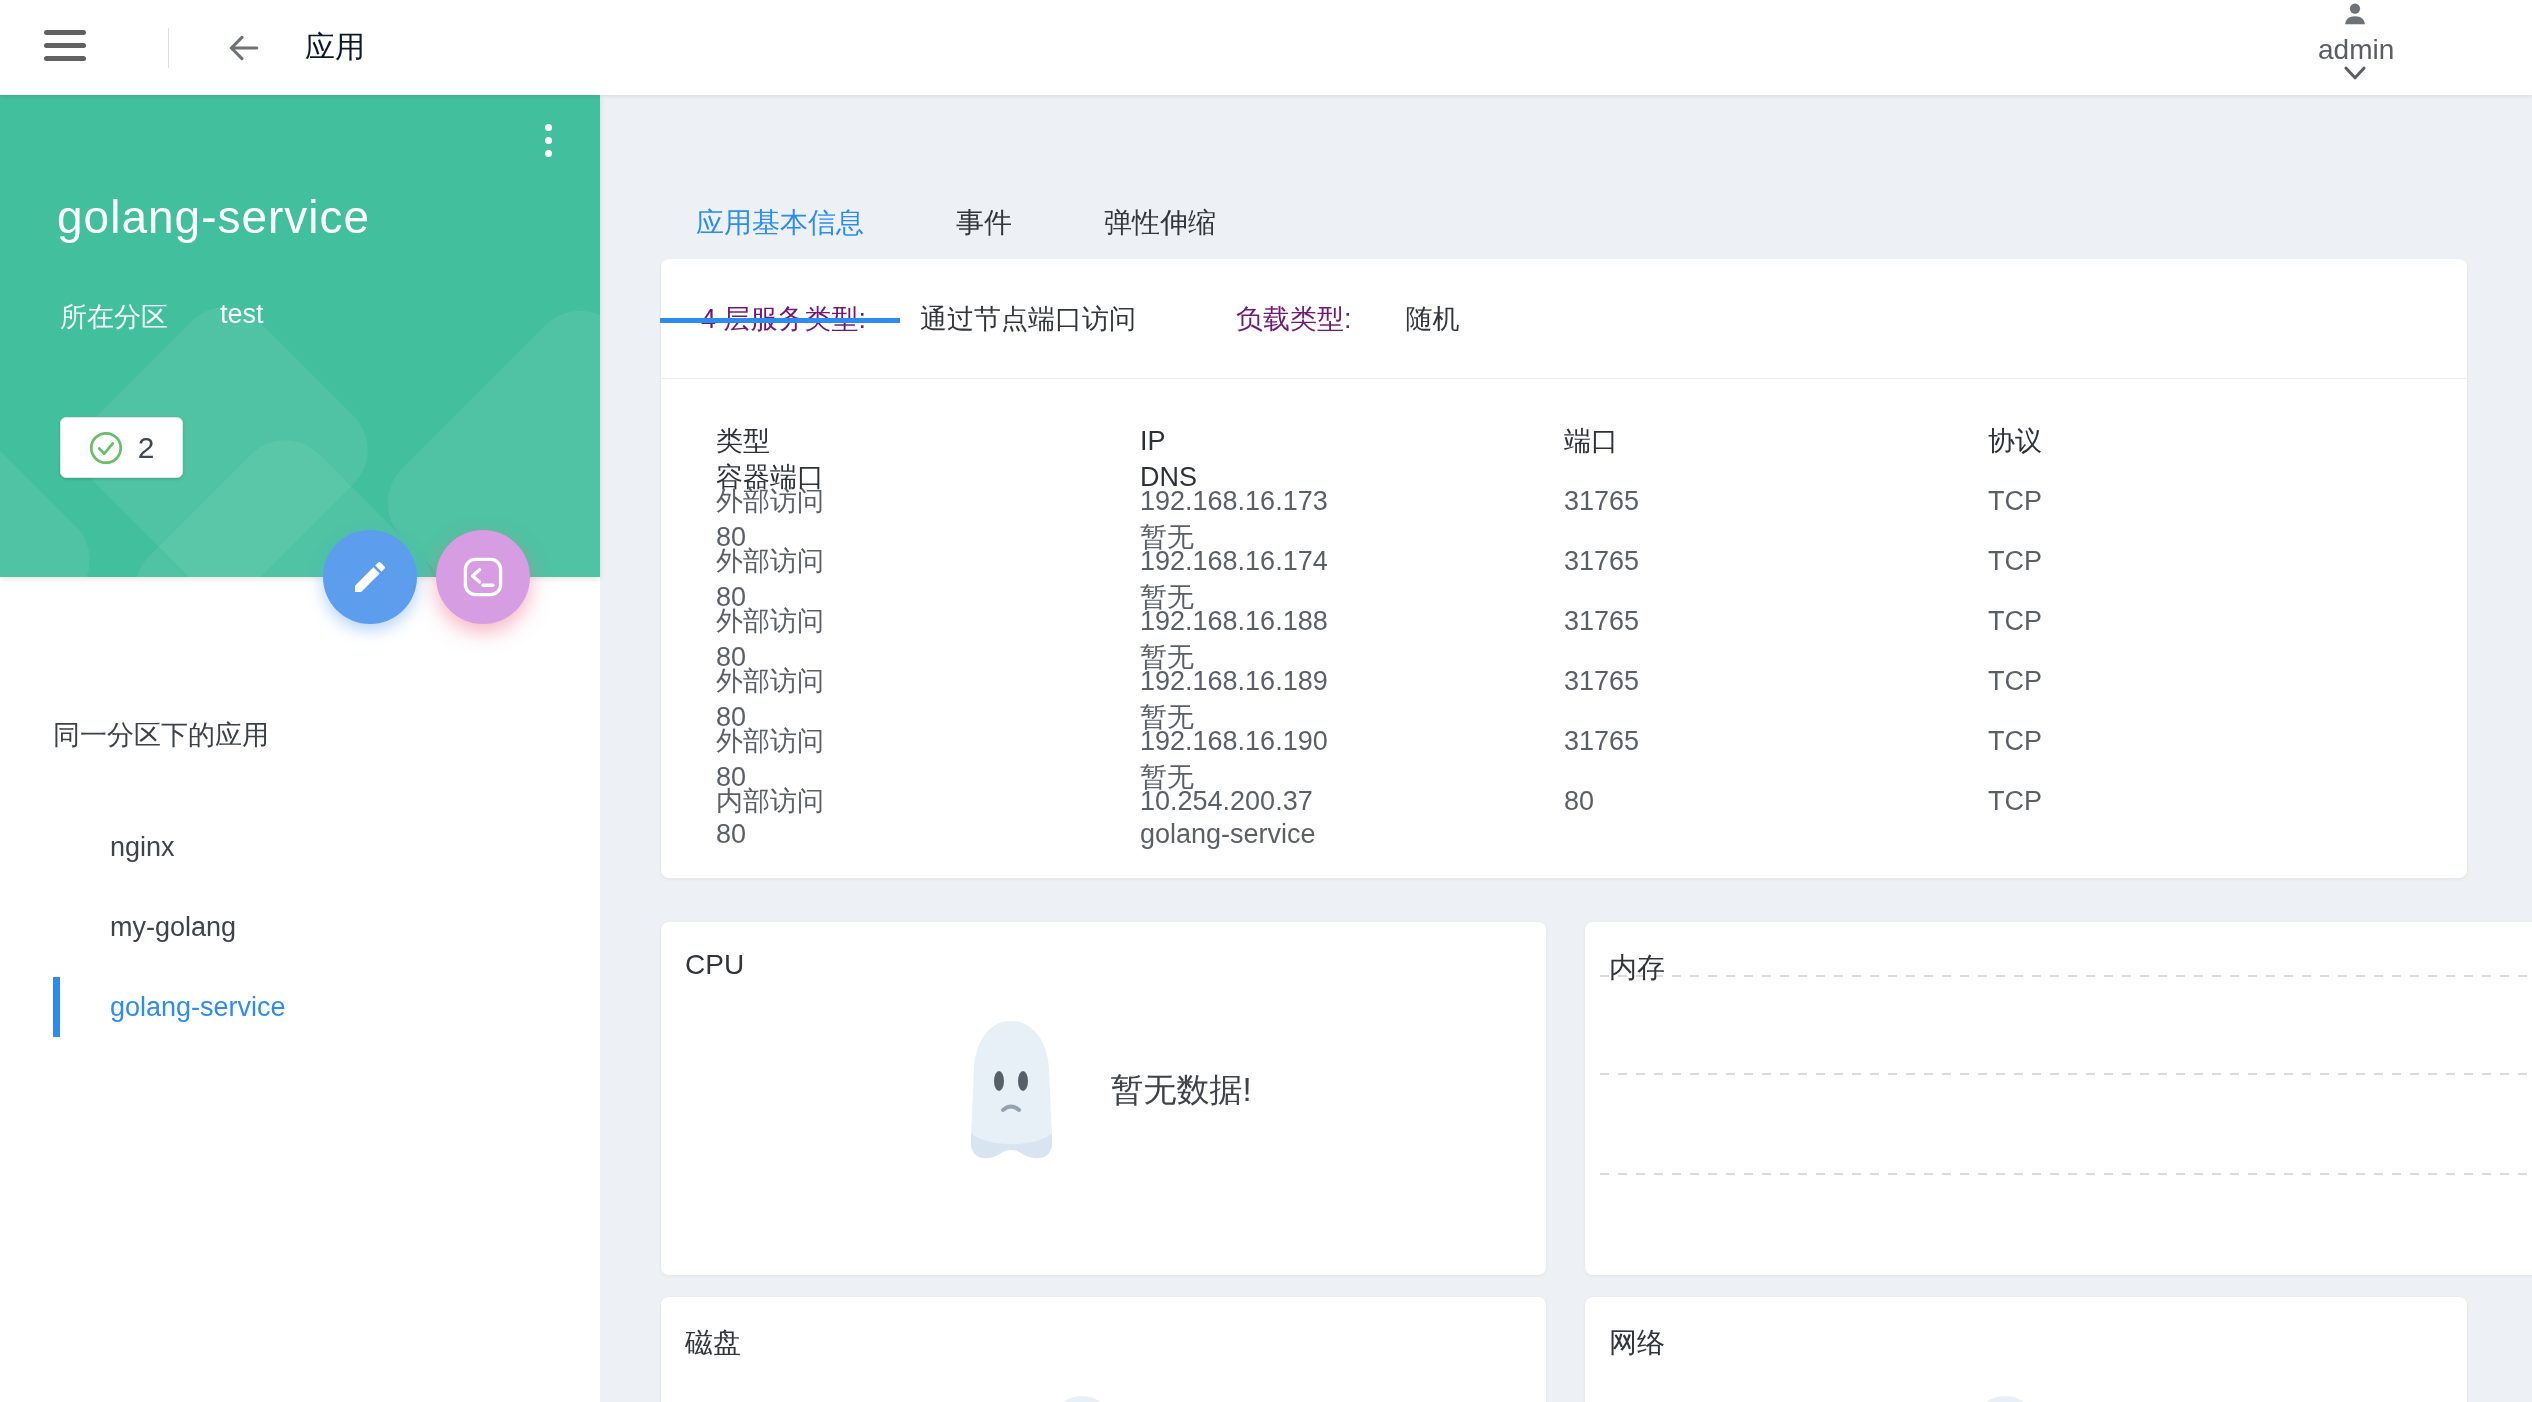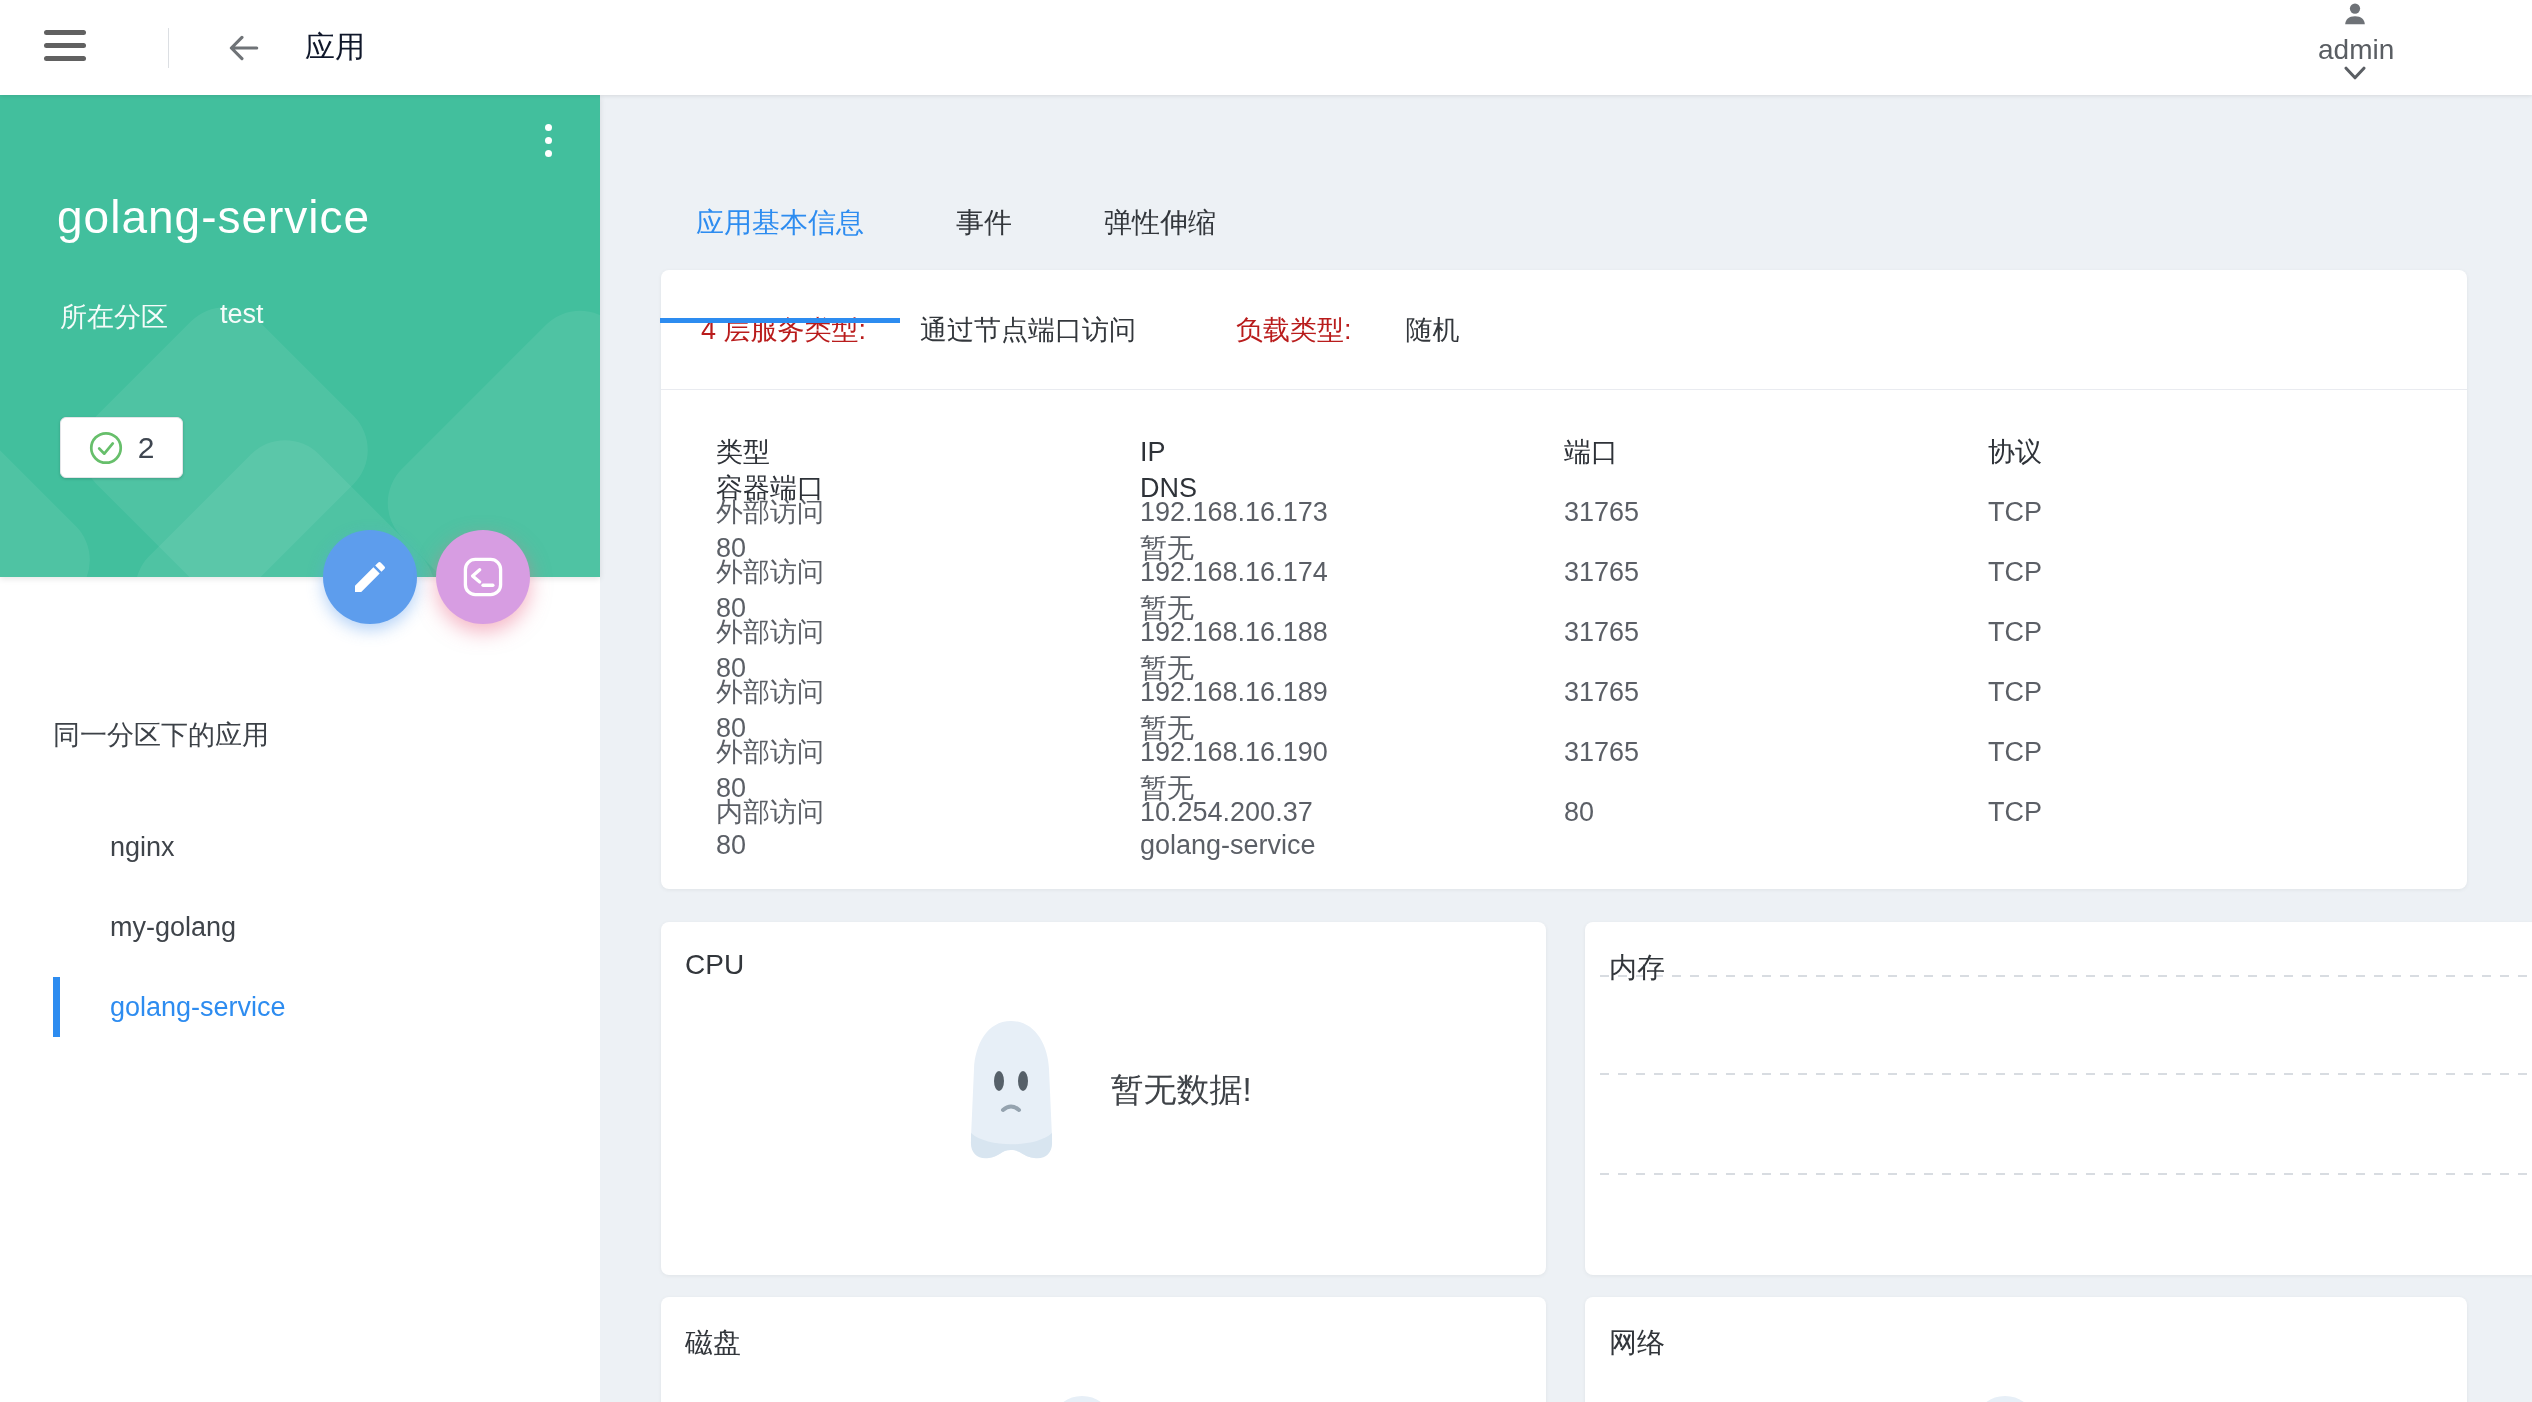--- a/index.html
+++ b/index.html
@@ -72,24 +72,24 @@
 
   .tabbar { position:absolute; left:60px; top:28px; height:200px; }
   .tabbar::after { content:""; position:absolute; left:0; top:199px; width:1807px; height:1px; background:#e0e4e9; }
   .tabs { display:flex; gap:20px; height:200px; }
   .tab { position:relative; height:200px; display:flex; align-items:center; padding:0 36px; font-size:28px; color:#33373c; cursor:pointer; z-index:2; }
   .tab.active { color:#2d8cf0; font-weight:500; }
   .tab.active::after { content:""; position:absolute; left:0; bottom:0; width:100%; height:5px; background:#2d8cf0; }
 
   .card { position:absolute; background:#ffffff; border-radius:8px; box-shadow:0 1px 4px rgba(0,0,0,0.06); overflow:hidden; }
 
-  .table-card { left:61px; top:175px; width:1806px; height:619px; }
+  .table-card { left:61px; top:164px; width:1806px; height:619px; }
   .info-row { height:120px; display:flex; align-items:center; padding-left:40px; gap:100px; border-bottom:1px solid #e9ebf0; }
   .info-pair { display:flex; gap:54px; font-size:27px; }
-  .info-label { color:#b91c1c; }
+  .info-label { color:#701a75; }
   .info-value { color:#33373c; }
 
   .grid-row { display:grid; grid-template-columns:repeat(4,1fr); align-items:center; height:60px; padding:0 55px; font-size:27px; }
   .thead { margin-top:44px; color:#2e3238; font-weight:500; }
   .trow { color:#5b5f66; }
 
   
   .chart-card.item-0 { left:61px;  top:827px;  width:885px; height:353px; }
   .chart-card.item-1 { left:985px; top:827px;  width:1033px; height:353px; }
   .chart-card.item-2 { left:61px;  top:1202px; width:885px; height:353px; }

